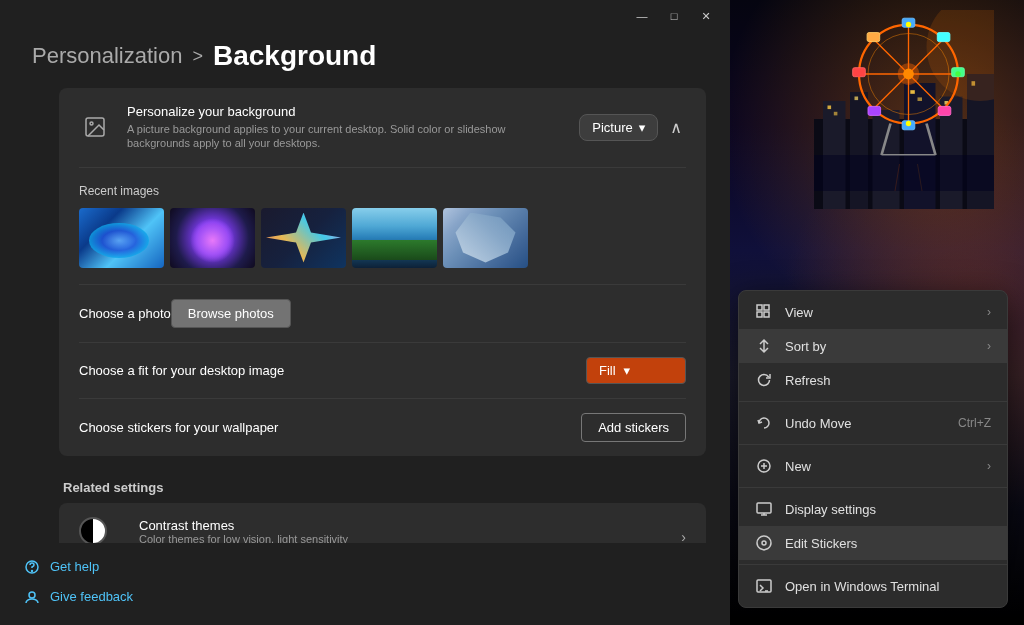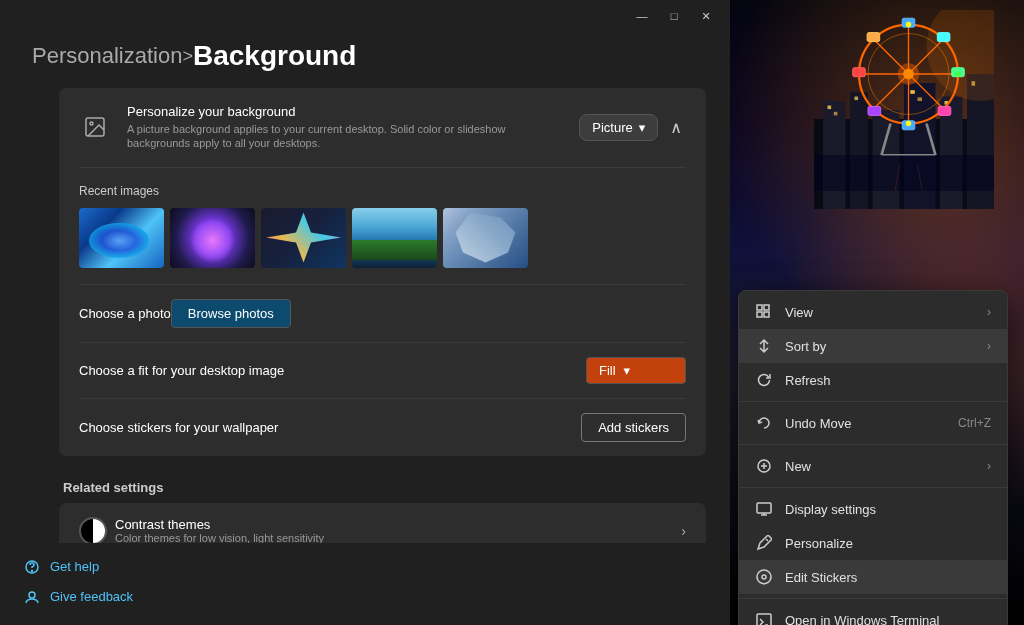--- a/index.html
+++ b/index.html
@@ -40,20 +40,21 @@
       font-size: 11px;
       cursor: pointer;
       border-radius: 2px;
     }
 
     
     .breadcrumb {
       padding: 8px 40px 16px 32px;
       display: flex;
       align-items: center;
+      gap: 10px;
     }
     .breadcrumb .parent {
       font-size: 22px;
       color: #aaa;
       font-weight: 300;
     }
     .breadcrumb .separator {
       font-size: 18px;
       color: #aaa;
     }
@@ -227,21 +228,21 @@
     .choose-row {
       display: flex;
       align-items: center;
       padding: 14px 20px;
     }
     .choose-label {
       font-size: 13px;
       color: #fff;
     }
     .browse-btn {
-      background: #0c4a6e;
+      background: #737373;
       border: 1px solid #555;
       border-radius: 4px;
       color: #fff;
       padding: 6px 16px;
       font-size: 13px;
       cursor: pointer;
     }
 
     
     .fit-row {
@@ -293,23 +294,23 @@
     .related-label {
       font-size: 13px;
       font-weight: 600;
       color: #ccc;
       padding: 12px 4px 8px 4px;
     }
     .contrast-row {
       background: #2d2d2d;
       border-radius: 8px;
       display: flex;
-      align-items: center;
+      align-items: flex-end;
       padding: 14px 20px;
-      gap: 8px;
+      gap: 32px;
     }
     .contrast-icon {
       width: 28px;
       height: 28px;
       border-radius: 50%;
       background: linear-gradient(90deg, #000 50%, #fff 50%);
       border: 2px solid #555;
       flex-shrink: 0;
     }
     .contrast-text .title {
@@ -665,29 +666,20 @@
       <span class="item-icon">
         <svg width="16" height="16" viewBox="0 0 16 16" fill="none" stroke="#ccc" stroke-width="1.5">
           <rect x="1" y="2" width="14" height="10" rx="1"></rect>
           <line x1="5" y1="14" x2="11" y2="14"></line>
           <line x1="8" y1="12" x2="8" y2="14"></line>
         </svg>
       </span>
       <span class="item-label">Display settings</span>
     </div>
 
-    <div class="menu-item">
-      <span class="item-icon">
-        <svg width="16" height="16" viewBox="0 0 16 16" fill="none" stroke="#ccc" stroke-width="1.5">
-          <path d="M2 14l2-6 8-8 4 4-8 8-6 2z"></path>
-          <line x1="10" y1="4" x2="12" y2="6"></line>
-        </svg>
-      </span>
-      <span class="item-label">Personalize</span>
-    </div>
 
     <div class="menu-item highlighted">
       <span class="item-icon">
         <svg width="16" height="16" viewBox="0 0 16 16" fill="none" stroke="#ccc" stroke-width="1.5">
           <path d="M8 1a7 7 0 0 1 7 7c0 2-1 4-3 5.5L8 15l-4-1.5C2 12 1 10 1 8a7 7 0 0 1 7-7z"></path>
           <circle cx="8" cy="8" r="2"></circle>
         </svg>
       </span>
       <span class="item-label">Edit Stickers</span>
     </div>

